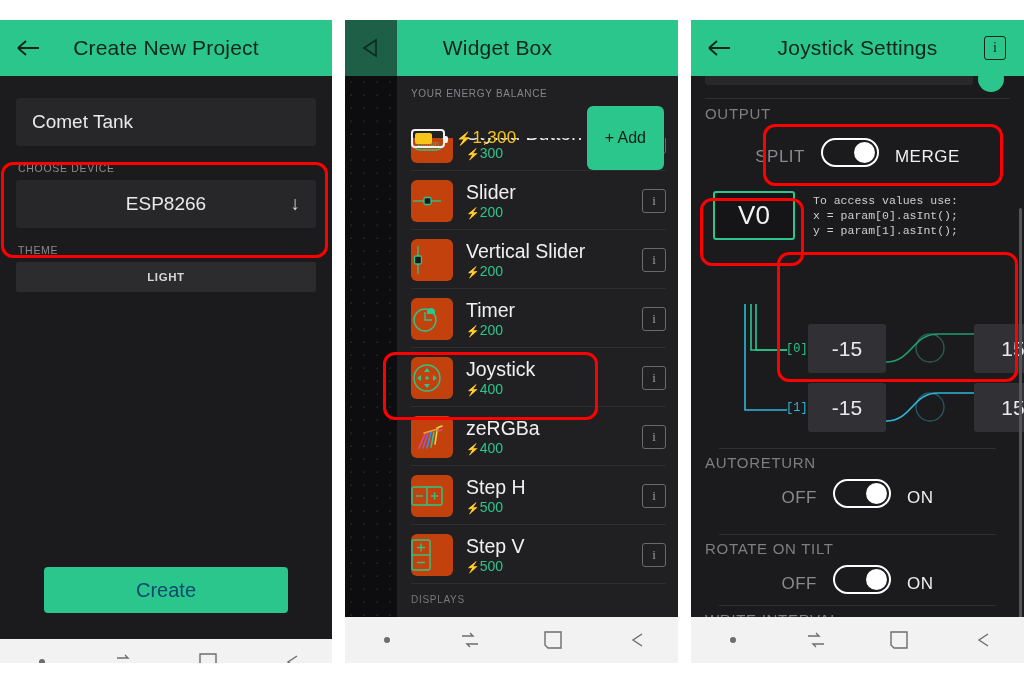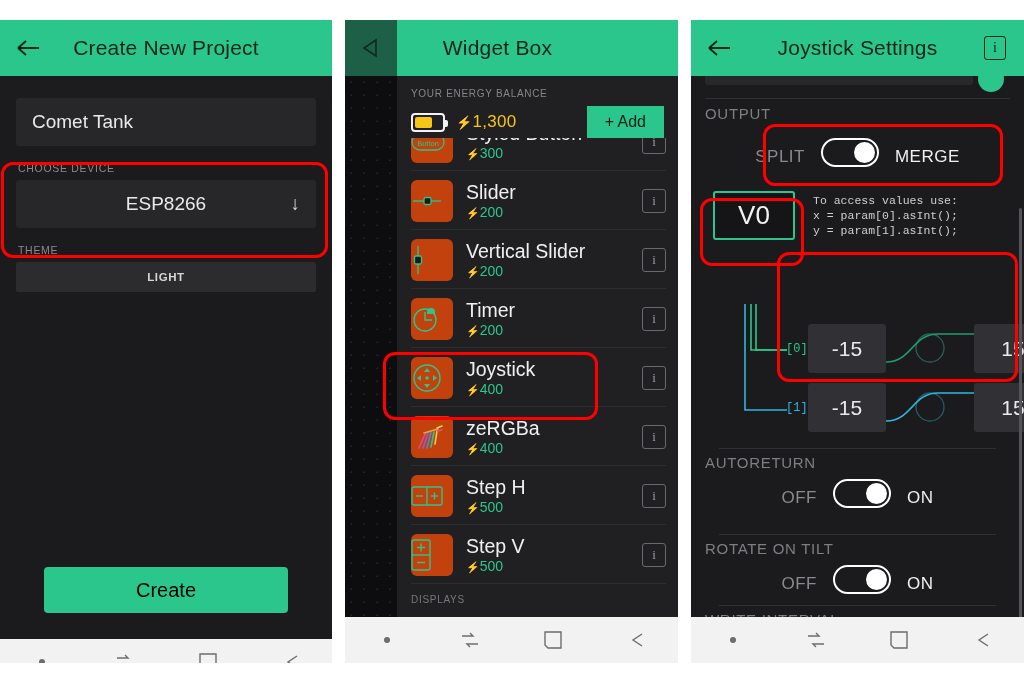--- a/index.html
+++ b/index.html
@@ -59,21 +59,21 @@
   .theme-row { display: flex; margin-top: 6px; border-radius: 2px; overflow: hidden; }
   .theme-btn {
     flex: 1; height: 30px; display: flex; align-items: center; justify-content: center;
     font-size: 11.5px; font-weight: bold; letter-spacing: .6px;
   }
   .theme-btn.active { background: #2bc68c; color: #0f1f19; }
   .theme-btn.inactive { background: #2c2c2f; color: #d6d6d8; }
   .create-btn {
     position: absolute; left: 44px; right: 44px; bottom: 72px; height: 46px;
     background: #2bc68c; border-radius: 4px; display: flex; align-items: center; justify-content: center;
-    color: #000000; font-size: 20px;
+    color: #0c4a6e; font-size: 20px;
   }
 
   
   .hl { position: absolute; border: 3px solid #fe0000; border-radius: 12px; pointer-events: none; }
 
   
   .mid-appbar-back {
     width: 52px; height: 56px; background: #1d5f47;
     display: flex; align-items: center; justify-content: center;
   }
@@ -91,22 +91,22 @@
     width: 34px; height: 19px; border: 2px solid #f2f2f2; border-radius: 4px;
     position: relative; display:flex; align-items:center;
   }
   .bat:after {
     content:""; position:absolute; right:-5px; top:5px; width:3px; height:7px;
     background:#f2f2f2; border-radius:0 2px 2px 0;
   }
   .bat-fill { width: 55%; height: 11px; background: #f5c518; margin-left: 2px; border-radius: 2px; }
   .energy-val { color: #f5c518; font-size: 17px; margin-left: 11px; letter-spacing: .3px; }
   .add-btn {
-    margin-left: auto; background: #2bc68c; color: #0f1f19; border-radius: 0;
-    padding: 7px 18px; font-size: 16px;
+    margin-left: auto; background: #2bc68c; color: #0f1f19; border-radius: 6px;
+    padding: 23px 18px; font-size: 16px;
   }
 
   .wlist { position:absolute; left:0; right:0; top:0; bottom:0; padding-top: 62px; overflow:hidden;}
   .wrow { display: flex; align-items: center; height: 59px; padding: 0 12px 0 14px; position: relative; }
   .wrow:after {
     content:""; position:absolute; left:14px; right:12px; bottom:0; height:1px; background:#2e2e32;
   }
   .wicon {
     width: 42px; height: 42px; border-radius: 6px; background: #c2410c;
     display: flex; align-items: center; justify-content: flex-start; flex: 0 0 42px;

